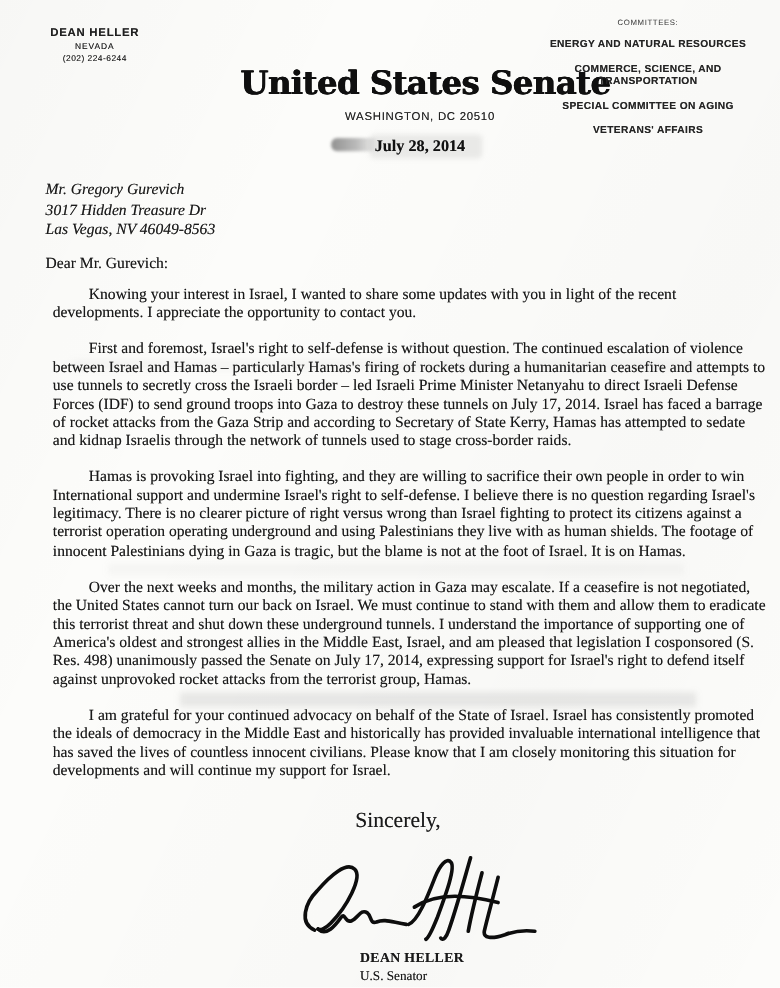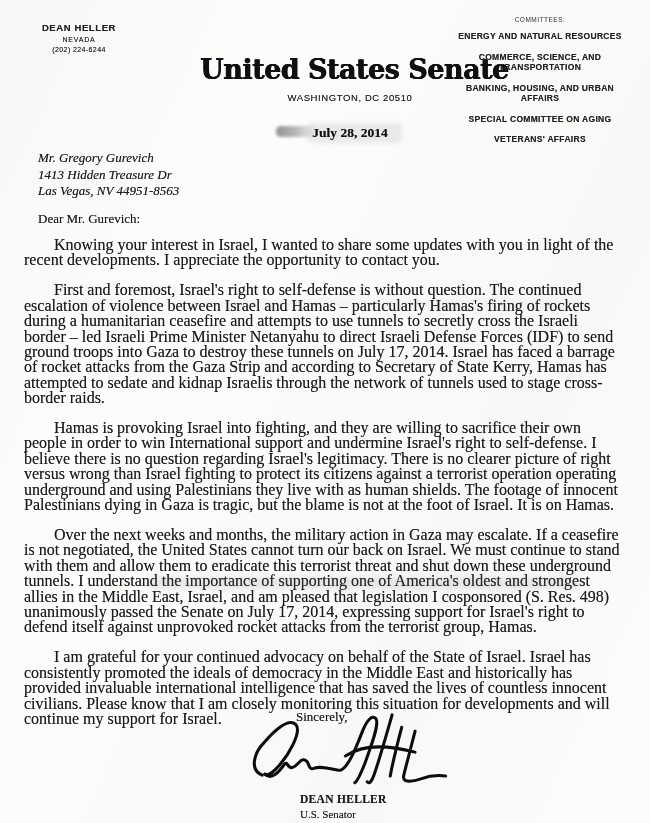--- a/index.html
+++ b/index.html
@@ -44,21 +44,21 @@
   }
   .org-city {
     margin-top: 7px;
     font-family: "Liberation Sans", sans-serif;
     font-size: 9.5px; font-weight: normal; letter-spacing: 0.6px;
     color: #222;
   }
   .date-line {
     position: relative;
     display: inline-block;
-    margin-top: 22px;
+    margin-top: 11px;
     font-size: 13.5px; font-weight: bold;
     color: #111;
   }
   .date-smudge {
     position: absolute; left: -36px; top: 1px;
     width: 40px; height: 11px;
     background: linear-gradient(90deg, #6e6e6e, #a8a8a8 55%, rgba(168,168,168,0));
     border-radius: 5px;
     filter: blur(1.4px);
     opacity: 0.75;
@@ -86,29 +86,29 @@
   
   .recipient {
     position: absolute; left: 38px; top: 150px;
     font-size: 13px; line-height: 16.5px; font-style: italic;
   }
   .salutation {
     position: absolute; left: 38px; top: 211px;
     font-size: 13px;
   }
   .letter-body {
-    position: absolute; left: 24px; top: 237px; width: 596px;
-    font-size: 16px; line-height: 15.4px;
+    position: absolute; left: 44px; top: 237px; width: 596px;
+    font-size: 13px; line-height: 15.4px;
   }
   .letter-body p { margin: 0 0 14.5px 0; text-indent: 30px; }
 
   
   .valediction {
-    position: absolute; left: 296px; top: 709px;
-    font-size: 13px;
+    position: absolute; left: 296px; top: 673px;
+    font-size: 18px;
   }
   .signature-wrap {
     position: absolute; left: 243px; top: 712px;
     width: 218px; height: 86px;
   }
   .signature-wrap svg { width: 100%; height: 100%; }
   .signer-block {
     position: absolute; left: 300px; top: 792px;
     font-size: 11.5px; line-height: 15px;
   }
@@ -151,29 +151,28 @@
       <span class="date-smudge"></span>
       <span class="date-haze"></span>
       <span class="ink" style="position:relative;">July 28, 2014</span>
     </div>
   </div>
 
   <div class="committees">
     <div class="committees-heading">COMMITTEES:</div>
     <div class="committee-item ink">ENERGY AND NATURAL RESOURCES</div>
     <div class="committee-item ink">COMMERCE, SCIENCE, AND TRANSPORTATION</div>
-    <div class="committee-item ink">BANKING, HOUSING, AND URBAN AFFAIRS</div>
     <div class="committee-item ink">SPECIAL COMMITTEE ON AGING</div>
     <div class="committee-item ink">VETERANS' AFFAIRS</div>
   </div>
 
   <div class="recipient ink">
     <div>Mr. Gregory Gurevich</div>
-    <div>1413 Hidden Treasure Dr</div>
-    <div>Las Vegas, NV  44951-8563</div>
+    <div>3017 Hidden Treasure Dr</div>
+    <div>Las Vegas, NV  46049-8563</div>
   </div>
 
   <div class="salutation ink">Dear Mr. Gurevich:</div>
 
   <div class="letter-body ink">
     <p>Knowing your interest in Israel, I wanted to share some updates with you in light of the recent developments.  I appreciate the opportunity to contact you.</p>
     <p>First and foremost, Israel's right to self-defense is without question.   The continued escalation of violence between Israel and Hamas – particularly Hamas's firing of rockets during a humanitarian ceasefire and attempts to use tunnels to secretly cross the Israeli border – led Israeli Prime Minister Netanyahu to direct Israeli Defense Forces (IDF) to send ground troops into Gaza to destroy these tunnels on July 17, 2014.  Israel has faced a barrage of rocket attacks from the Gaza Strip and according to Secretary of State Kerry, Hamas has attempted to sedate and kidnap Israelis through the network of tunnels used to stage cross-border raids.</p>
     <p>Hamas is provoking Israel into fighting, and they are willing to sacrifice their own people in order to win International support and undermine Israel's right to self-defense.  I believe there is no question regarding Israel's legitimacy.  There is no clearer picture of right versus wrong than Israel fighting to protect its citizens against a terrorist operation operating underground and using Palestinians they live with as human shields.  The footage of innocent Palestinians dying in Gaza is tragic, but the blame is not at the foot of Israel.  It is on Hamas.</p>
     <p>Over the next weeks and months, the military action in Gaza may escalate.  If a ceasefire is not negotiated, the United States cannot turn our back on Israel.  We must continue to stand with them and allow them to eradicate this terrorist threat and shut down these underground tunnels.  I understand the importance of supporting one of America's oldest and strongest allies in the Middle East, Israel, and am pleased that legislation I cosponsored (S. Res. 498) unanimously passed the Senate on July 17, 2014, expressing support for Israel's right to defend itself against unprovoked rocket attacks from the terrorist group, Hamas.</p>
     <p>I am grateful for your continued advocacy on behalf of the State of Israel.  Israel has consistently promoted the ideals of democracy in the Middle East and historically has provided invaluable international intelligence that has saved the lives of countless innocent civilians.  Please know that I am closely monitoring this situation for developments and will continue my support for Israel.</p>

